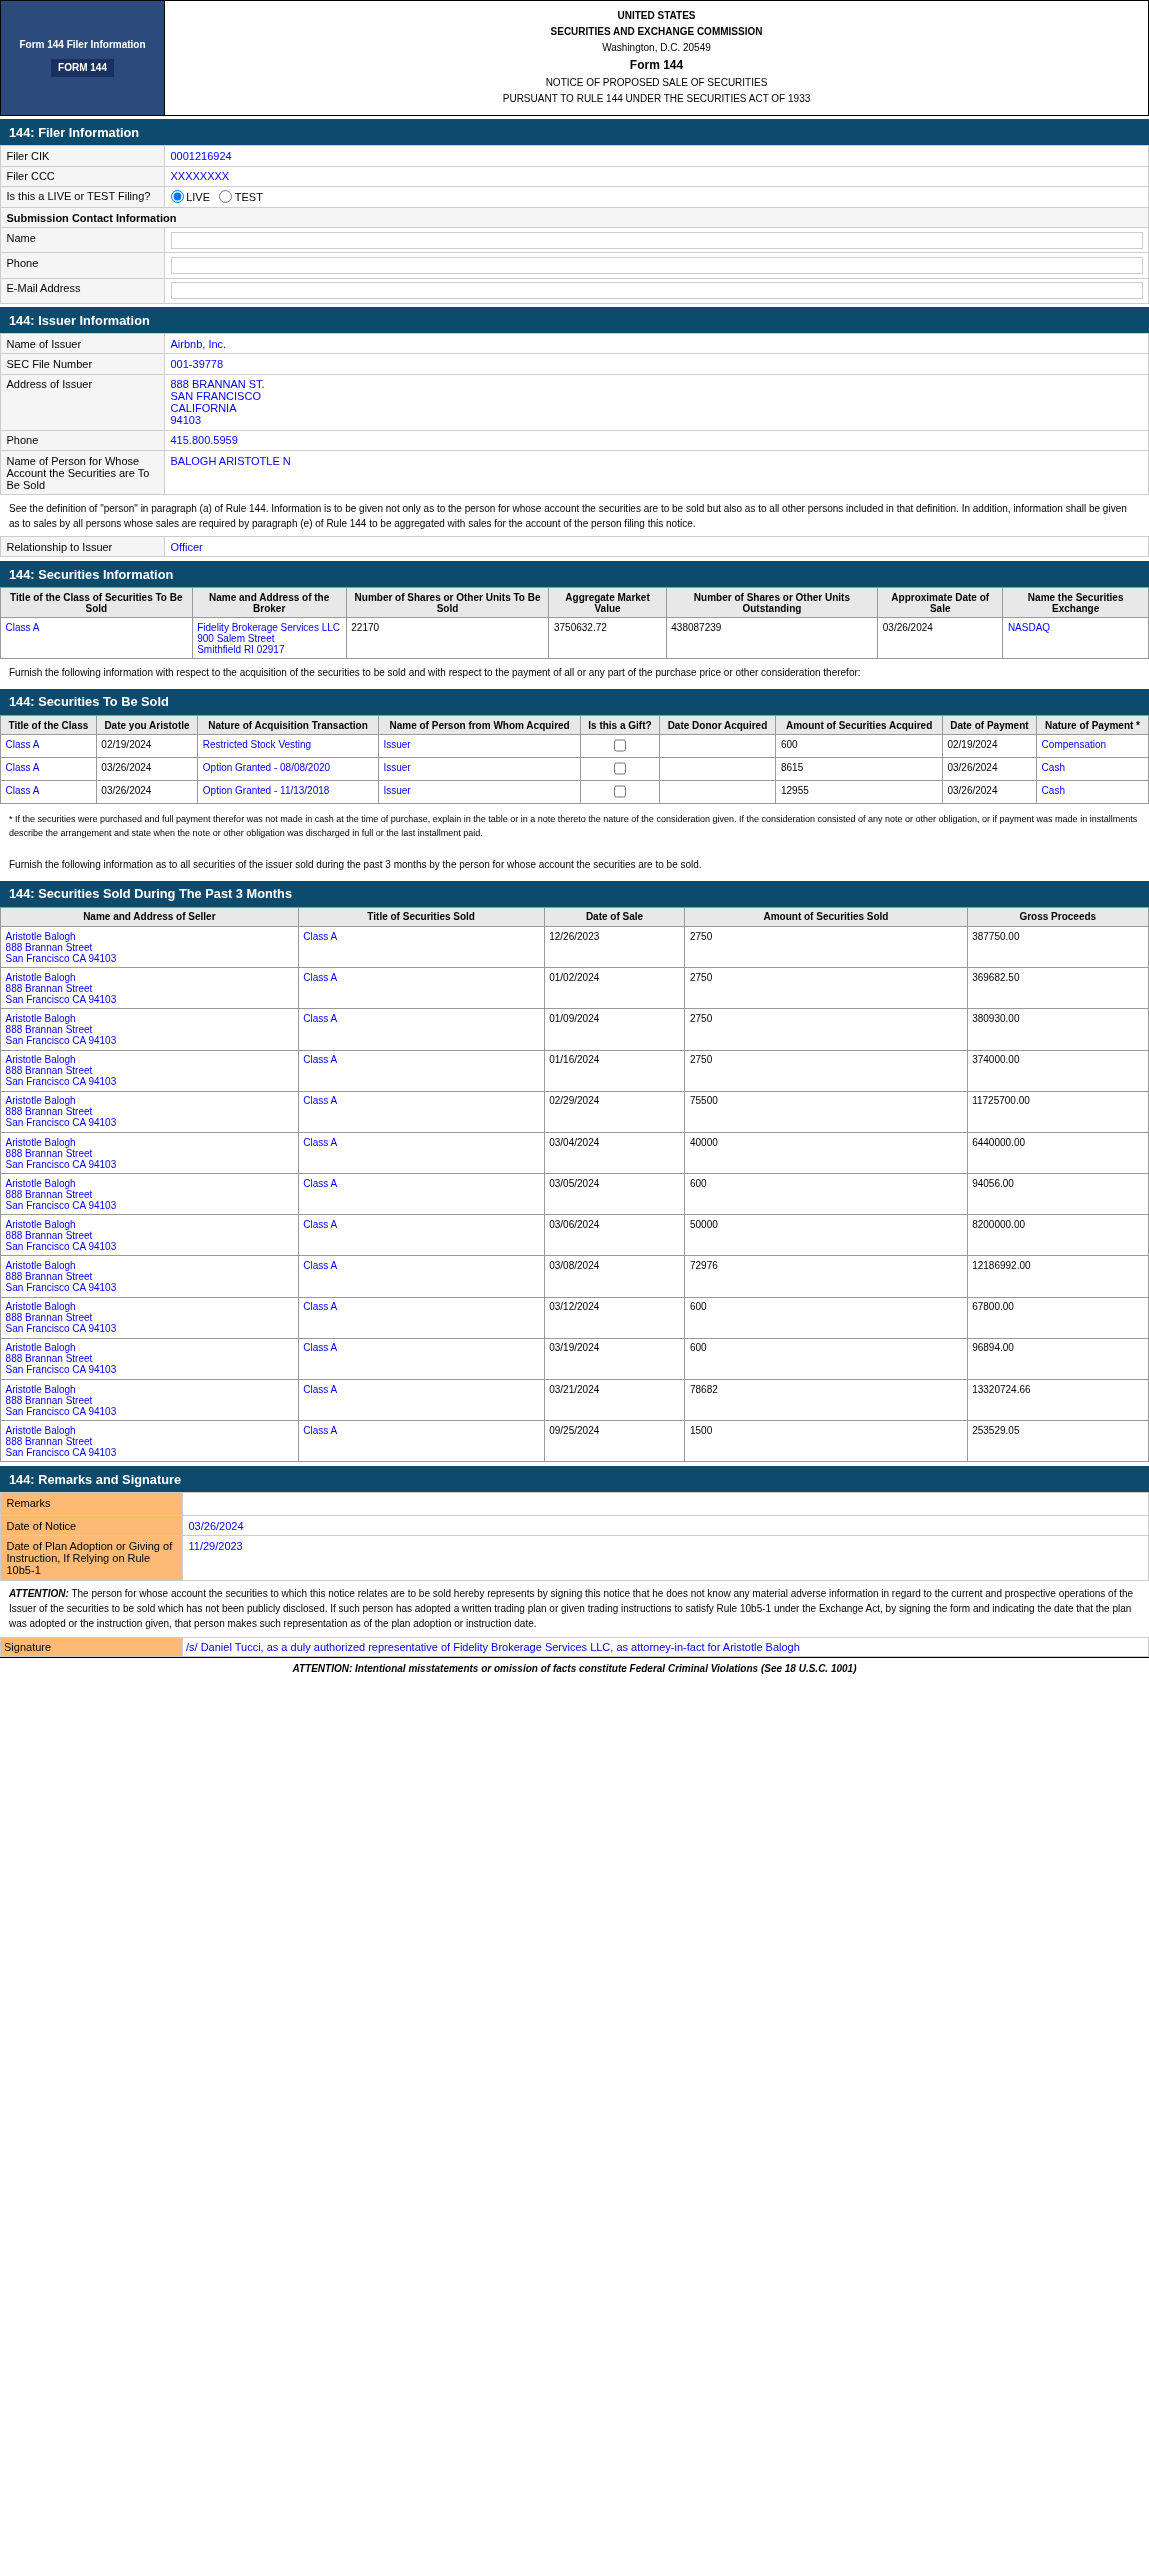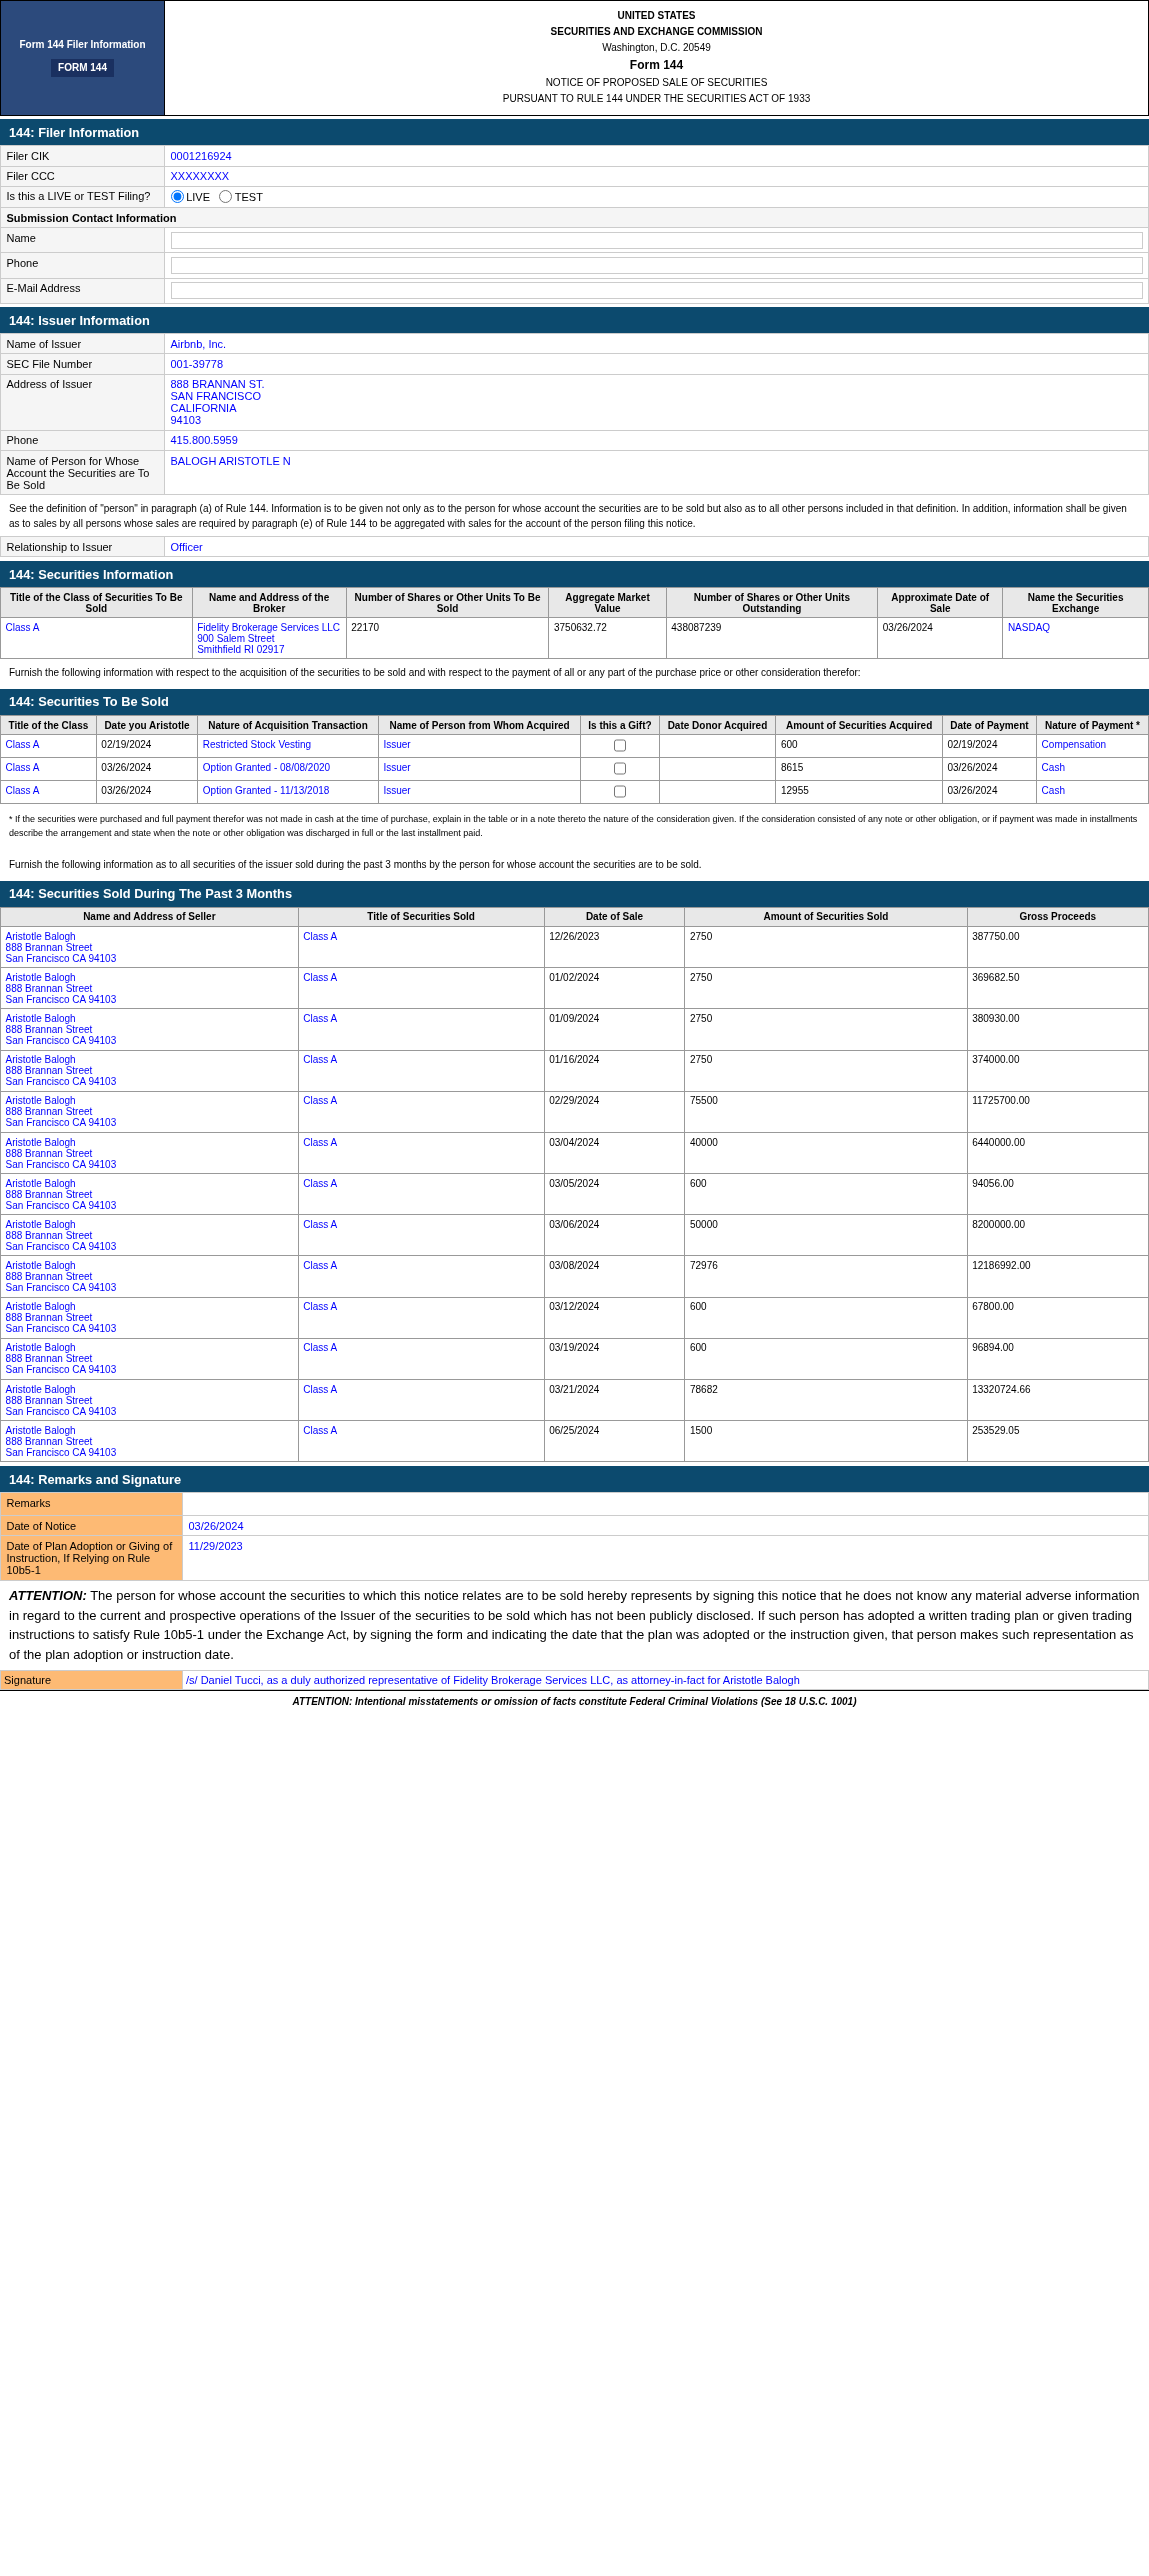--- a/index.html
+++ b/index.html
@@ -42,21 +42,21 @@
     .past-table th { background: #e8e8e8; border: 0.9px solid #999; padding: 3.6px 4.6px; font-weight: bold; }
     .past-table td { border: 0.9px solid #999; padding: 3.6px 4.6px; vertical-align: top; }
     .past-table td.blue { color: #00f; }
     .past-table td.seller-cell { font-size: 10px; }
 
     
     .remarks-table { width: 100%; border-collapse: collapse; }
     .remarks-table td { border: 0.9px solid #ccc; padding: 3.6px 5.5px; vertical-align: top; }
     .remarks-table .label-cell { background: #fdba74; width: 182px; }
 
-    .attention-text { padding: 5.5px 9px; font-size: 13px; line-height: 1.5; }
+    .attention-text { padding: 5.5px 9px; font-size: 10px; line-height: 1.5; }
     .bold-label { font-weight: bold; font-style: italic; }
     .signature-row td { padding: 3px; }
     .footer-attention { text-align: center; font-weight: bold; font-style: italic; font-size: 10px; padding: 5.5px; border-top: 0.9px solid #000; }
     .radio-group { display: flex; gap: 9px; align-items: center; }
     .radio-group label { display: flex; align-items: center; gap: 2.7px; }
 
     .checkbox-cell { text-align: center; }
     input[type="checkbox"] { width: 12.8px; height: 12.8px; }
   </style>
 </head>
@@ -341,21 +341,21 @@
       <tr>
     <td class="seller-cell blue">Aristotle Balogh<br>888 Brannan Street<br>San Francisco  CA  94103</td>
     <td class="blue">Class A</td>
     <td>03/21/2024</td>
     <td>78682</td>
     <td>13320724.66</td>
   </tr>
       <tr>
     <td class="seller-cell blue">Aristotle Balogh<br>888 Brannan Street<br>San Francisco  CA  94103</td>
     <td class="blue">Class A</td>
-    <td>06/25/2024</td>
+    <td>09/25/2024</td>
     <td>1500</td>
     <td>253529.05</td>
   </tr>
     </tbody>
 </table>
 
 <div class="section-header">144: Remarks and Signature</div>
 <table class="remarks-table">
   <tbody>
       <tr>

